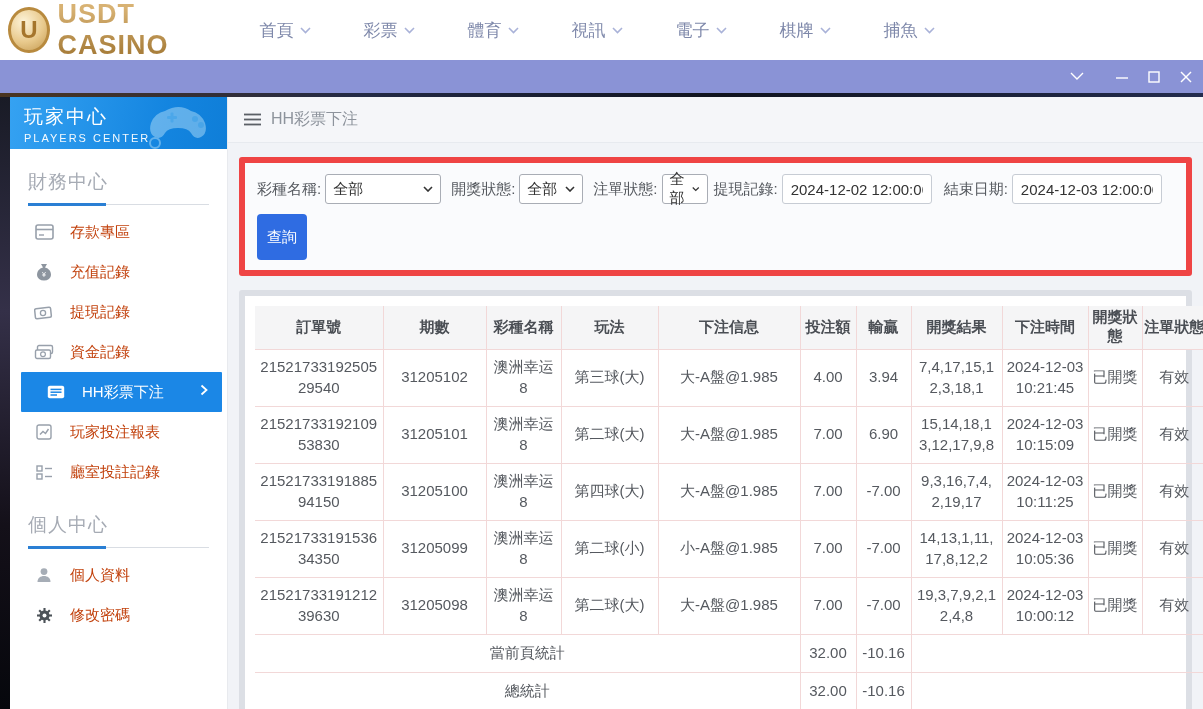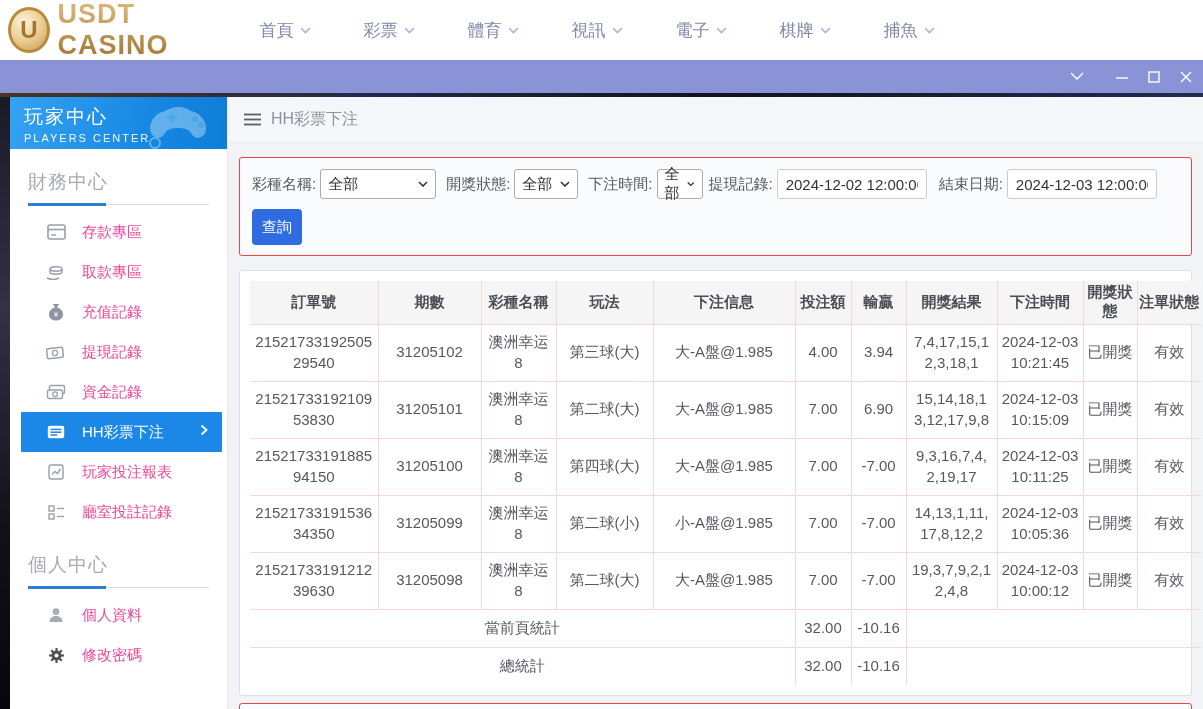--- a/index.html
+++ b/index.html
@@ -38,46 +38,46 @@
   .sidebar { width:218px; background:#fff; border-right:1px solid #e8eaee; overflow:hidden; }
   .side-header { height:52px; background:linear-gradient(100deg,#35a2f2,#1485e0 70%,#0f7ed8);
     color:#fff; padding:7px 0 0 14px; position:relative; overflow:hidden; }
   .side-header .t { font-size:19px; letter-spacing:2px; }
   .side-header .s { font-size:11px; letter-spacing:2px; margin-top:2px; opacity:.95; }
   .side-header svg.pad { position:absolute; right:10px; top:4px; opacity:.45; }
   .side-section-title { font-size:19px; color:#a6abb4; margin:20px 0 8px 18px; letter-spacing:1px; }
   .side-rule { position:relative; height:3px; margin:0 18px 6px 18px; }
   .side-rule .gray { position:absolute; left:0; right:0; top:1px; height:1px; background:#d9dde3; }
   .side-rule .blue { position:absolute; left:0; top:0; width:78px; height:3px; background:#2a7fd4; }
-  .side-item { height:40px; display:flex; align-items:center; padding-left:36px;
-    font-size:15px; color:#ec4899; cursor:pointer; position:relative; }
+  .side-item { height:40px; display:flex; align-items:center; padding-left:24px;
+    font-size:15px; color:#c2410c; cursor:pointer; position:relative; }
   .side-item .ic { width:20px; height:20px; margin-right:16px; display:flex; align-items:center; justify-content:center; }
   .side-item.active { background:#1b87e6; color:#fff; margin:0 5px 0 11px; padding-left:25px; border-radius:1px; }
   .side-item.active .chev { position:absolute; right:14px; top:12px; }
 
   
   .main { flex:1; background:#f1f3f7; overflow:hidden; }
   .breadcrumb { height:46px; display:flex; align-items:center; padding-left:16px;
     background:#f5f6f9; border-bottom:1px solid #e7eaef; }
   .breadcrumb .title { font-size:16px; color:#8d939c; margin-left:10px; }
 
-  .card { width:953px; margin:0 auto; background:#fafbfd; border:1px solid #ef4444; border-radius:3px; }
+  .card { width:953px; margin:0 auto; background:#fafbfd; border:6px solid #ef4444; border-radius:3px; }
   .filter-card { margin-top:14px; padding:11px 12px 10px 12px; }
   .filter-row { display:flex; align-items:center; flex-wrap:nowrap; }
   .f-label { font-size:15px; color:#55595f; margin-right:4px; white-space:nowrap; }
   .sel { height:30px; background:#fff; border:1px solid #a9adb5; border-radius:3px;
     display:inline-flex; align-items:center; justify-content:space-between;
     padding:0 7px; font-size:15px; color:#333; margin-right:10px; cursor:pointer; }
   .sel.w-lottery { width:116px; }
   .sel.w-draw { width:64px; }
   .sel.w-order { width:46px; margin-right:6px; }
   .txt { height:30px; background:#fff; border:1px solid #c7ccd4; border-radius:3px;
     padding:0 8px; font-size:15px; color:#333; width:150px; margin-right:12px;
     font-family:"Liberation Sans","DejaVu Sans",sans-serif; }
-  .btn-query { margin-top:10px; width:50px; height:36px; background:#2f6ce2; color:#fff;
+  .btn-query { margin-top:10px; width:50px; height:46px; background:#2f6ce2; color:#fff;
     border:none; border-radius:4px; font-size:15px; cursor:pointer;
     font-family:"Liberation Sans","DejaVu Sans",sans-serif; }
 
   .table-card { margin-top:14px; background:#fff; padding:10px; border-color:#dcdfe5; }
   table { width:100%; border-collapse:collapse; table-layout:fixed; }
   th { height:43px; background:#f5f5f6; font-size:15px; color:#4a4e54; font-weight:bold;
     border-left:1px solid #f2d8d8; border-bottom:1px solid #f2d8d8; }
   th:first-child { border-left:none; }
   td { height:57px; text-align:center; font-size:15px; color:#55595f;
     border-left:1px solid #f2d8d8; border-bottom:1px solid #f2d8d8;
@@ -206,30 +206,20 @@
 
     <div class="side-item">
       <span class="ic">
         <svg width="19" height="16" viewBox="0 0 19 16">
             <rect x="1" y="1" width="17" height="14" rx="2" fill="none" stroke="#98a0ab" stroke-width="1.6"></rect>
             <line x1="1" y1="5.5" x2="18" y2="5.5" stroke="#98a0ab" stroke-width="1.6"></line>
             <line x1="4" y1="11" x2="9" y2="11" stroke="#98a0ab" stroke-width="1.4"></line>
           </svg>
       </span>
       <span>存款專區</span>
-    </div>
-    <div class="side-item">
-      <span class="ic">
-        <svg width="20" height="16" viewBox="0 0 20 16">
-            <ellipse cx="10" cy="5" rx="6" ry="2.2" fill="none" stroke="#98a0ab" stroke-width="1.5"></ellipse>
-            <path d="M4 5 v3 c0 1.2 2.7 2.2 6 2.2 s6 -1 6 -2.2 v-3" fill="none" stroke="#98a0ab" stroke-width="1.5"></path>
-            <path d="M1 14 q6 3 12 0" fill="none" stroke="#98a0ab" stroke-width="1.5"></path>
-          </svg>
-      </span>
-      <span>取款專區</span>
     </div>
     <div class="side-item">
       <span class="ic">
         <svg width="16" height="18" viewBox="0 0 16 18">
             <path d="M5 1 h6 l-2 3.5 c4 1 6 4 6 7.5 a7 5.5 0 0 1 -14 0 c0 -3.5 2 -6.5 6 -7.5z" fill="#8d959f"></path>
             <text x="8" y="13.5" font-size="7" fill="#fff" text-anchor="middle">¥</text>
           </svg>
       </span>
       <span>充值記錄</span>
     </div>
@@ -341,21 +331,21 @@
               <polyline points="1,1 5,5 9,1" fill="none" stroke="#333" stroke-width="1.6"></polyline>
             </svg>
         </div>
         <span class="f-label">開獎狀態:</span>
         <div class="sel w-draw">
           <span>全部</span>
           <svg width="10" height="6" viewBox="0 0 10 6">
               <polyline points="1,1 5,5 9,1" fill="none" stroke="#333" stroke-width="1.6"></polyline>
             </svg>
         </div>
-        <span class="f-label">下注時間:</span>
+        <span class="f-label">注單狀態:</span>
         <div class="sel w-order">
           <span>全部</span>
           <svg width="10" height="6" viewBox="0 0 10 6">
               <polyline points="1,1 5,5 9,1" fill="none" stroke="#333" stroke-width="1.6"></polyline>
             </svg>
         </div>
         <span class="f-label">提現記錄:</span>
         <input class="txt" value="2024-12-02 12:00:00" style="">
         <span class="f-label">結束日期:</span>
         <input class="txt" value="2024-12-03 12:00:00" style="">

